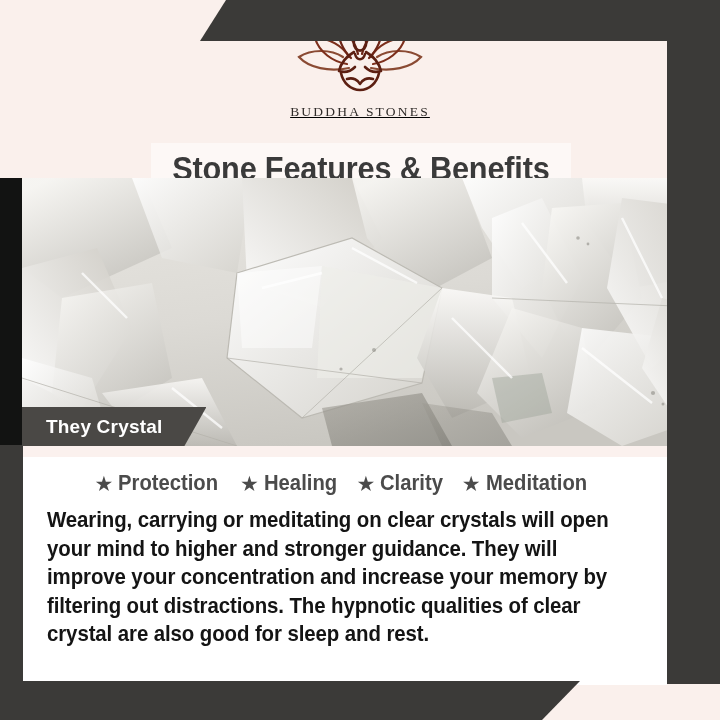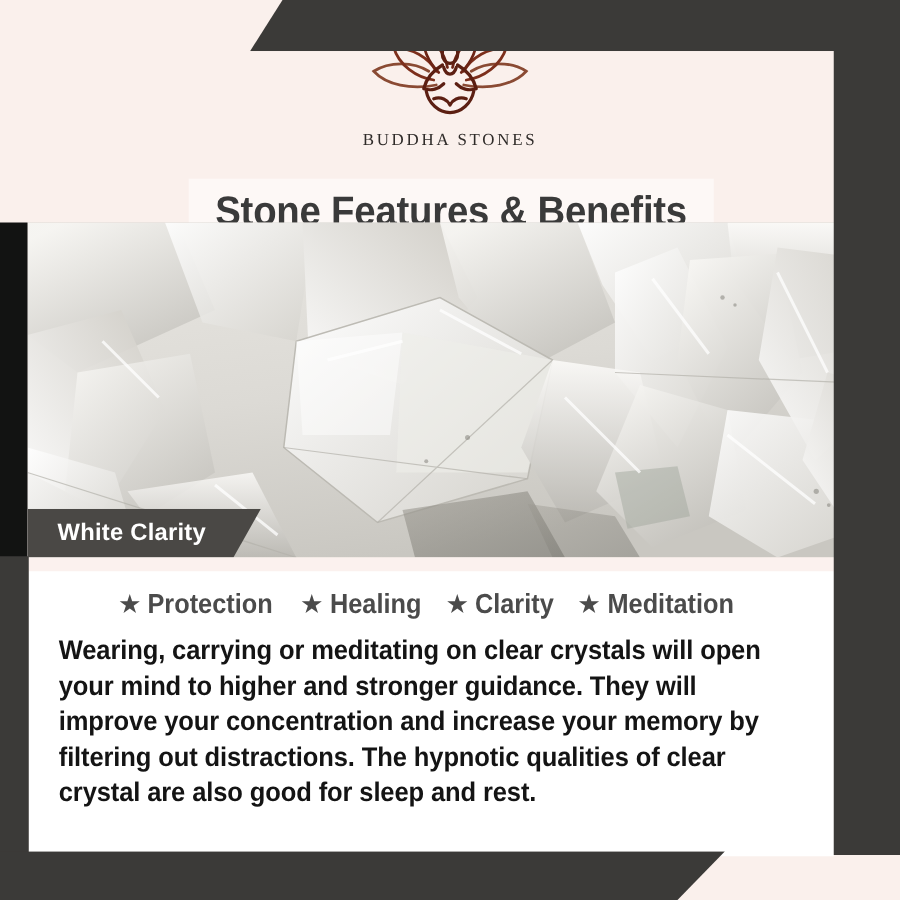--- a/index.html
+++ b/index.html
@@ -57,20 +57,21 @@
     position:absolute;
     top:0; left:0; width:720px; height:178px;
     background:#faf0ec;
     z-index:2;
   }
   .logo-wrap {
     position:absolute;
     top:24px; left:0; width:720px;
     display:flex; flex-direction:column;
     align-items:center;
+    text-decoration:underline;
   }
   .logo-mark { width:150px; height:76px; display:block; }
   .brand-name {
     margin-top:4px;
     font-family:"Liberation Serif", serif;
     font-size:13.5px;
     letter-spacing:2.2px;
     color:#2f2b29;
     font-weight:400;
   }
@@ -307,21 +308,21 @@
         <circle cx="319" cy="191" r="1.6"></circle>
         <circle cx="556" cy="60" r="1.8"></circle>
         <circle cx="566" cy="66" r="1.4"></circle>
         <circle cx="631" cy="215" r="2.1"></circle>
         <circle cx="641" cy="226" r="1.5"></circle>
       </g>
     </svg>
   </div>
 
   <div class="stone-tag">
-    <span class="tag-text">White Clarity</span>
+    <span class="tag-text">They Crystal</span>
   </div>
 
   <div class="strip"></div>
 
   <div class="content">
 
     <div class="benefits">
       <div class="benefit">
         <span class="star">★</span>
         <span class="blabel">Protection</span>

